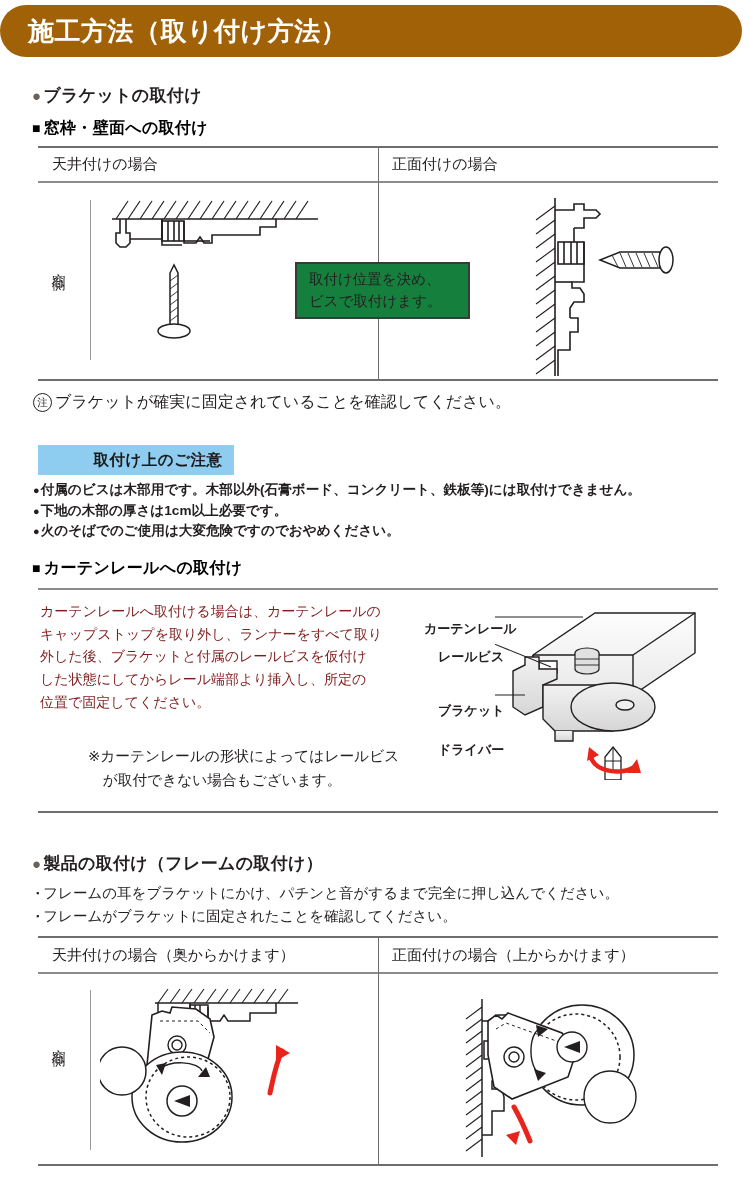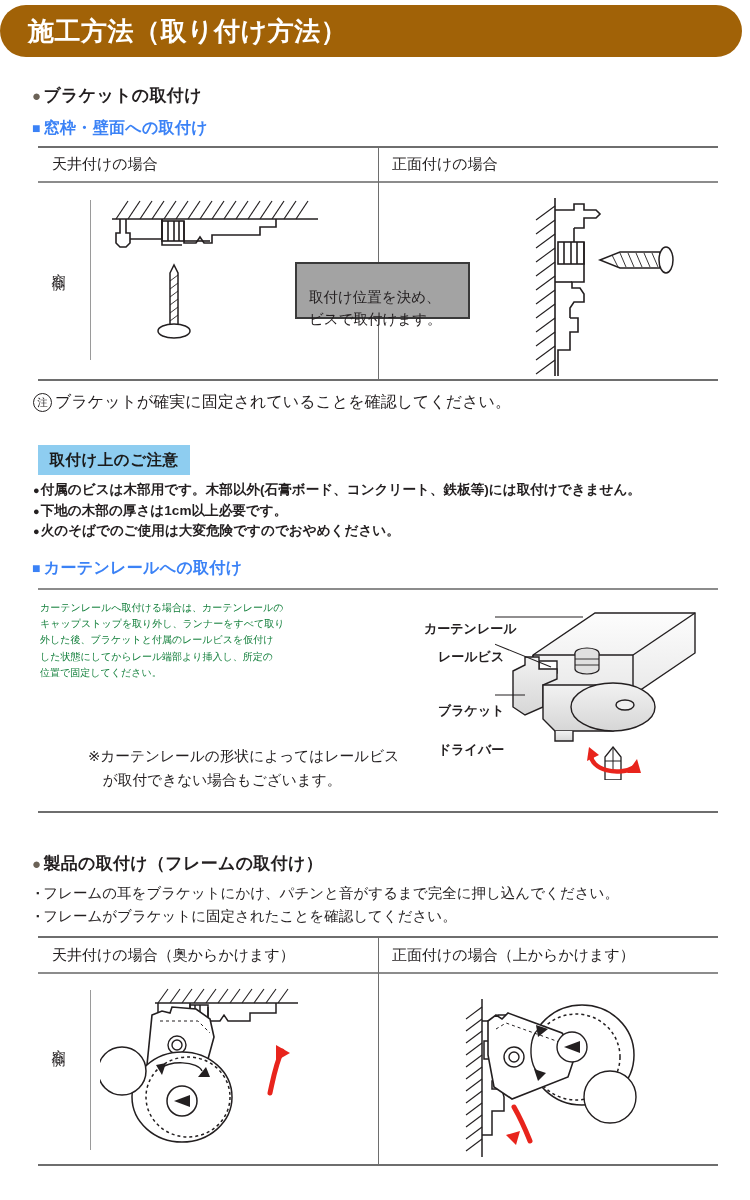--- a/index.html
+++ b/index.html
@@ -26,21 +26,21 @@
     letter-spacing:0.5px;margin-left:28px;line-height:1;
   }
 
   
   .h-bullet{
     position:absolute;font-size:17px;font-weight:bold;color:#231f20;
     letter-spacing:0.3px;white-space:nowrap;
   }
   .h-bullet .mk{color:#6b6257;font-size:15px;margin-right:2px;}
   .h-square{
-    position:absolute;font-size:16px;font-weight:bold;color:#3b82f6;
+    position:absolute;font-size:16px;font-weight:bold;color:#000000;
     letter-spacing:0.3px;white-space:nowrap;
   }
   .h-square .mk{font-size:14px;margin-right:3px;}
 
   
   .rule{position:absolute;background:#8c8c8c;}
   .rule-strong{position:absolute;background:#6e6e6e;}
   .vrule{position:absolute;background:#6e6e6e;width:1px;}
   .thinv{position:absolute;background:#9a9a9a;width:1px;}
 
@@ -50,49 +50,49 @@
 
   
   .vlabel{
     position:absolute;font-size:14px;color:#231f20;
     writing-mode:vertical-rl;text-orientation:upright;
     letter-spacing:4px;line-height:1;
   }
 
   
   .callout{
-    position:absolute;border:2px solid #3a3a3a;background:#a3a3a3;
-    box-sizing:border-box;padding:22px 10px 4px 12px;
+    position:absolute;border:2px solid #3a3a3a;background:#15803d;
+    box-sizing:border-box;padding:4px 10px 4px 12px;
   }
   .callout div{font-size:14.5px;line-height:1.55;color:#231f20;white-space:nowrap;}
 
   
   .note-row{position:absolute;display:flex;align-items:center;}
   .note-circle{
     width:17px;height:17px;border:1.3px solid #231f20;border-radius:50%;
     display:flex;align-items:center;justify-content:center;
     font-size:10.5px;line-height:1;margin-right:3px;flex:none;
   }
   .note-text{font-size:16px;white-space:nowrap;}
 
   
   .caution-tag{
     position:absolute;background:#8ecdf0;
     display:flex;align-items:center;justify-content:center;
-    font-size:15.5px;font-weight:bold;color:#1a1a1a;letter-spacing:0.5px;
+    font-size:15.5px;font-weight:bold;color:#1a1a1a;letter-spacing:0.5px;padding-left:44px;
   }
   .caution-list{position:absolute;}
   .caution-list li{
     list-style:none;font-size:13.6px;font-weight:bold;line-height:1.52;
     white-space:nowrap;color:#231f20;
   }
   .caution-list li::before{content:"\25CF";font-size:11px;margin-right:1px;}
 
   
-  .para{position:absolute;font-size:10px;line-height:1.62;color:#15803d;}
+  .para{position:absolute;font-size:14px;line-height:1.62;color:#7f1d1d;}
   .para div{white-space:nowrap;}
   .para-note{position:absolute;font-size:14.7px;line-height:1.62;color:#231f20;margin-left:48px;}
   .para-note div{white-space:nowrap;}
 
   
   .dlabel{
     position:absolute;font-size:13px;font-weight:bold;color:#231f20;white-space:nowrap;
   }
 
   

